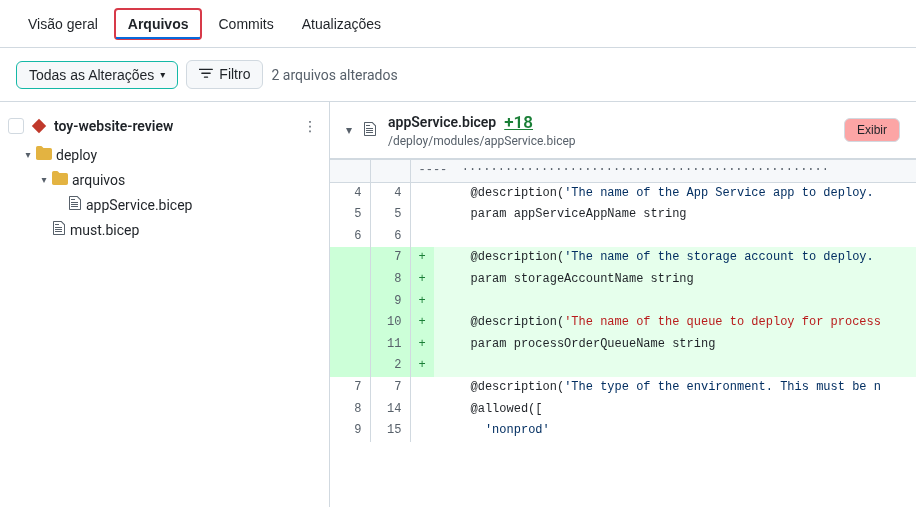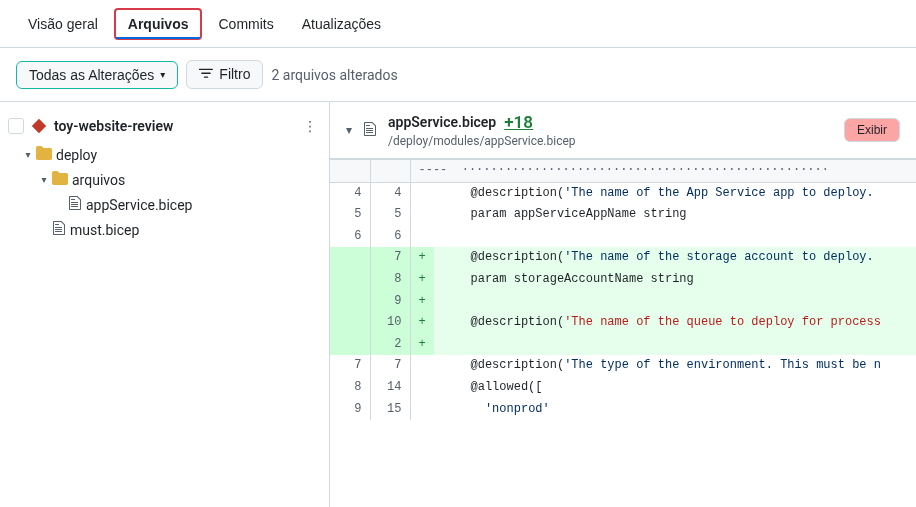--- a/index.html
+++ b/index.html
@@ -421,20 +421,26 @@
           <td class="diff-code"> </td>
         </tr>
 
         <tr class="line-add">
           <td class="line-num"></td>
           <td class="line-num">10</td>
           <td class="diff-sign">+</td>
           <td class="diff-code">    @description(<span style="color:#b91c1c">'The name of the queue to deploy for process</span></td>
         </tr>
 
+        <tr class="line-add">
+          <td class="line-num"></td>
+          <td class="line-num">11</td>
+          <td class="diff-sign">+</td>
+          <td class="diff-code">    param processOrderQueueName string</td>
+        </tr>
 
         <tr class="line-add">
           <td class="line-num"></td>
           <td class="line-num">2</td>
           <td class="diff-sign">+</td>
           <td class="diff-code"> </td>
         </tr>
 
         <tr class="line-normal">
           <td class="line-num">7</td>

